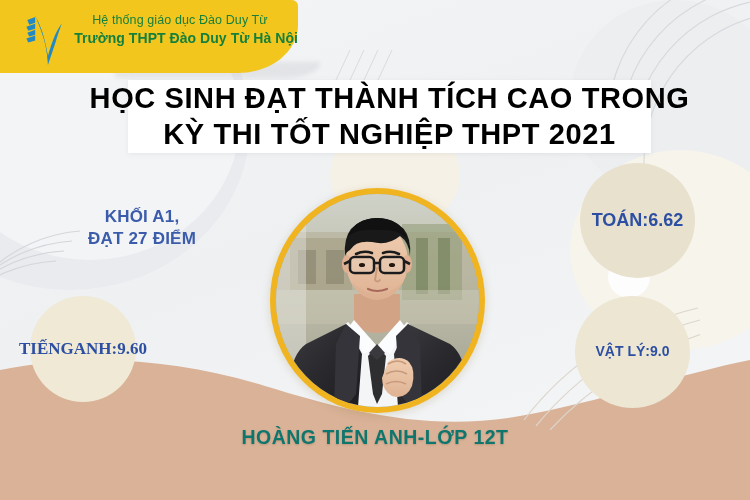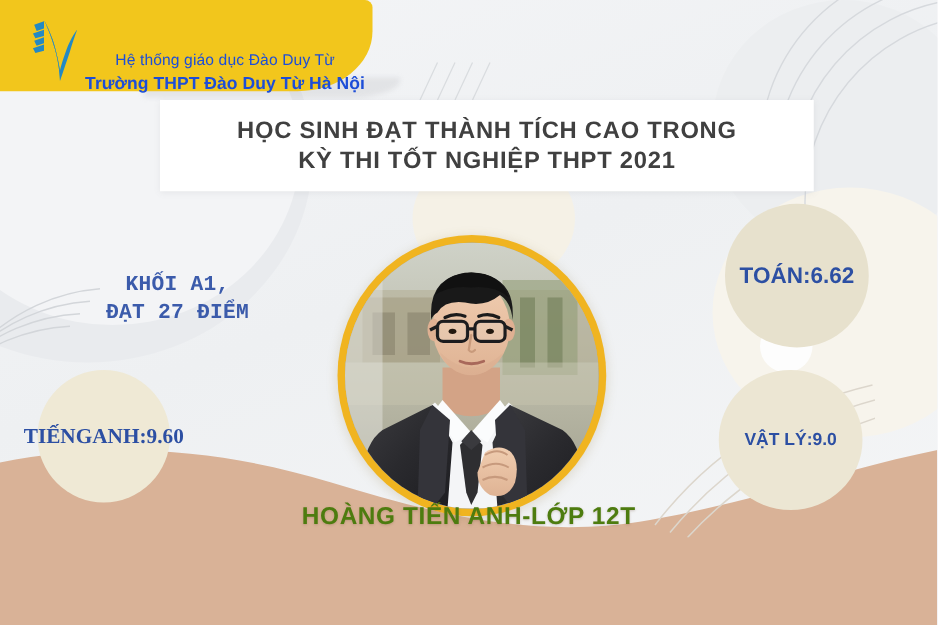--- a/index.html
+++ b/index.html
@@ -96,58 +96,56 @@
   .logo-mark {
     position:absolute;
     left:22px; top:14px;
     width:48px; height:55px;
   }
   .hdr-text {
     position:absolute;
     left:62px; top:13px;
     width:236px;
     text-align:center;
-    color:#1d4ed8;
+    color:#15803d;
     line-height:1.25;
-    margin-top:28px;
   }
   .hdr-line1 { font-size:12.5px; font-weight:400; letter-spacing:.1px; }
-  .hdr-line2 { font-size:14px; font-weight:700; letter-spacing:.05px; margin-top:1px; }
+  .hdr-line2 { font-size:14px; font-weight:700; letter-spacing:.05px; margin-top:1px;text-align:right; }
 
   
   .title-card {
     position:absolute;
     left:128px; top:80px;
     width:523px; height:73px;
     background:#ffffff;
     display:flex; flex-direction:column;
     align-items:center; justify-content:center;
     box-shadow:0 1px 5px rgba(120,120,130,.10);
   }
   .title-line {
-    color:#404040;
-    font-size:19px;
+    color:#000000;
+    font-size:29px;
     font-weight:700;
     letter-spacing:.6px;
     line-height:1.22;
     white-space:nowrap;
   }
 
   
   .left-caption {
     position:absolute;
-    left:52px; top:218px;
+    left:52px; top:206px;
     width:180px;
     text-align:center;
     color:#3b5bab;
     font-size:17px;
     font-weight:700;
     line-height:1.32;
     letter-spacing:.2px;
-    font-family:Liberation Mono, monospace;
   }
 
   
   .bubble {
     position:absolute;
     border-radius:50%;
     background:#e9e3cf;
     display:flex; flex-direction:row;
     align-items:center; justify-content:center;
     color:#2c4fa3;
@@ -174,24 +172,24 @@
     width:203px; height:213px;
     border-radius:50%;
     overflow:hidden;
     background:#a8a79a;
   }
   .portrait svg { display:block; }
 
   
   .student-name {
     position:absolute;
-    left:0; top:402px;
+    left:0; top:426px;
     width:750px;
     text-align:center;
-    color:#4d7c0f;
+    color:#0f766e;
     font-size:19.5px;
     font-weight:700;
     letter-spacing:.5px;
     text-shadow:0 1px 2px rgba(120,90,65,.30);
   }
 </style>
 </head>
 <body>
 
 <div id="poster">

